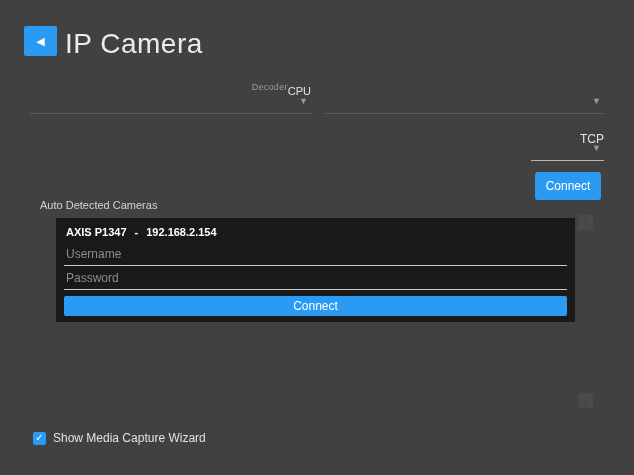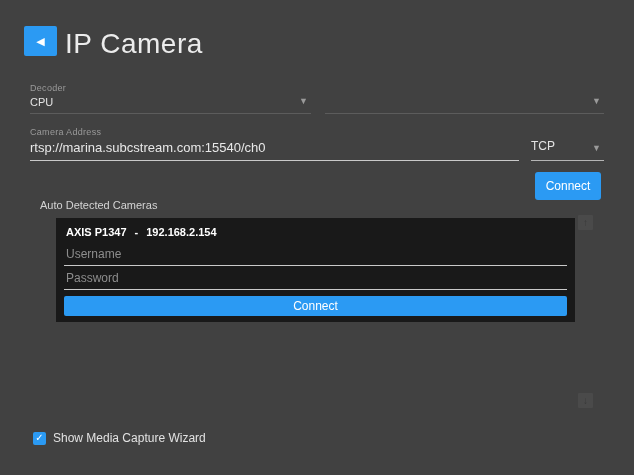--- a/index.html
+++ b/index.html
@@ -14,21 +14,21 @@
     background:#2b9af3; border:none; border-radius:2px; cursor:pointer;
     display:flex; align-items:center; justify-content:center;
   }
   .back-btn span{ color:#ffffff; font-size:11px; line-height:1; }
   .page-title{
     position:absolute; left:65px; top:28px; font-size:28px; font-weight:300;
     color:#ececec; letter-spacing:0.5px; white-space:nowrap;
   }
   
   .field{
-    position:absolute; display:flex; flex-direction:column; justify-content:flex-end;
+    position:absolute; display:flex; flex-direction:row; justify-content:flex-end;
     border-bottom:1px solid #5c5c5c; cursor:default;
   }
   .flabel{ font-size:9px; color:#9a9a9a; letter-spacing:0.3px; }
   .fvalue{ font-size:11px; color:#e3e3e3; margin-top:3px; padding-bottom:5px; white-space:nowrap; }
   .caret{
     position:absolute; right:3px; bottom:7px; color:#9a9a9a; font-size:9px; line-height:1;
   }
   .field.decoder  { left:30px;  top:82px;  width:281px; height:32px; }
   .field.framerate{ left:325px; top:82px;  width:279px; height:32px; }
   .field.address  { left:30px;  top:129px; width:489px; height:32px; border-bottom-color:#c9c9c9; }
@@ -99,24 +99,20 @@
   <div class="field decoder">
     <span class="flabel">Decoder</span>
     <span class="fvalue">CPU</span>
     <span class="caret">▼</span>
   </div>
 
   <div class="field framerate">
     <span class="caret">▼</span>
   </div>
 
-  <div class="field address">
-    <span class="flabel">Camera Address</span>
-    <input class="finput" type="text" spellcheck="false" value="rtsp://marina.subcstream.com:15540/ch0" style="">
-  </div>
 
   <div class="field transport">
     <span class="fvalue">TCP</span>
     <span class="caret">▼</span>
   </div>
 
   <button class="btn connect-main">Connect</button>
 
   <div class="adc-label">Auto Detected Cameras</div>
 

